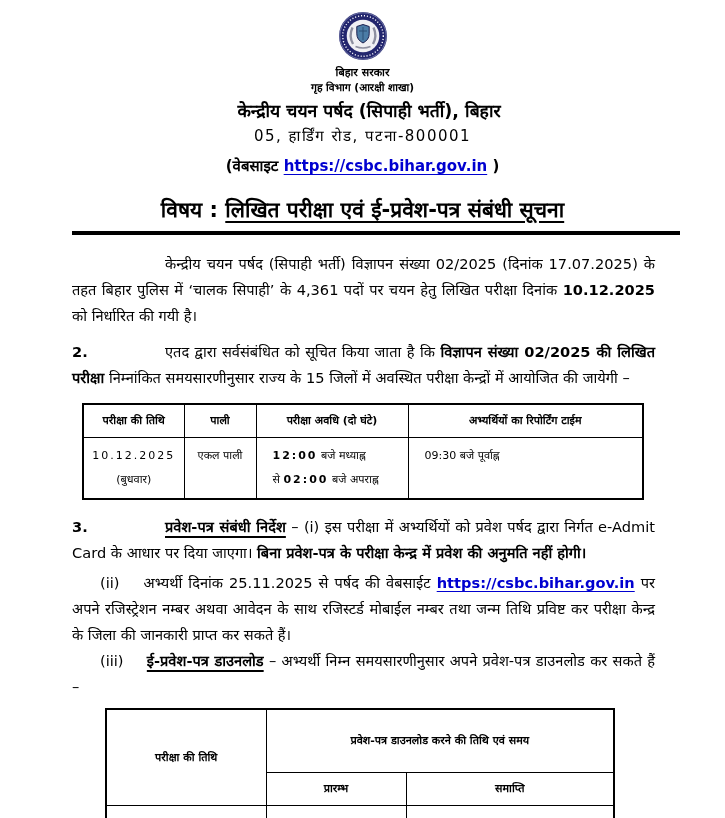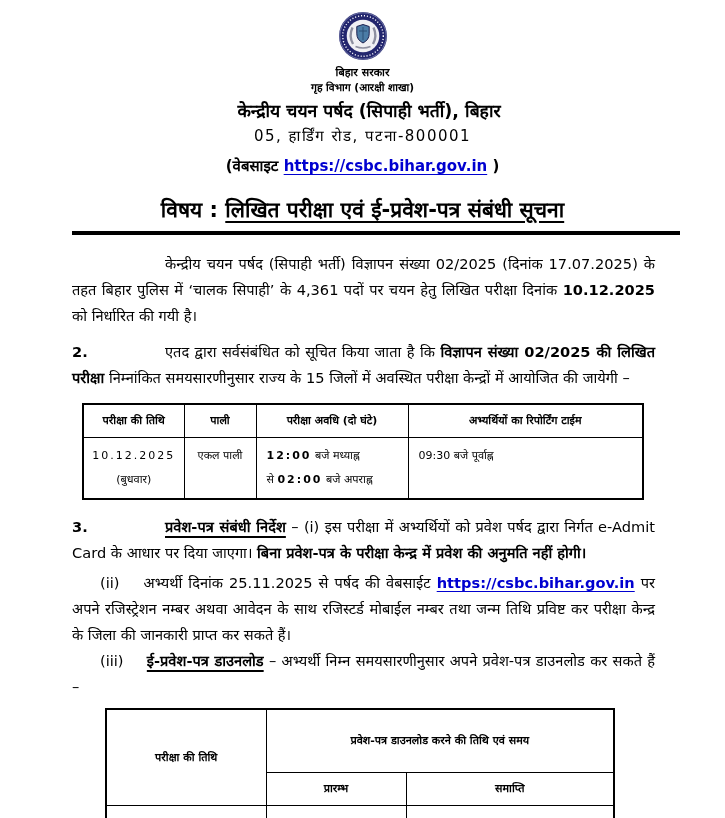--- a/index.html
+++ b/index.html
@@ -43,21 +43,21 @@
   .inline-link{color:var(--link-blue);font-weight:bold;text-decoration:underline;text-underline-offset:3px;cursor:pointer;}
   .pnum-inline{margin-right:18px;}
   
   table{border-collapse:collapse;table-layout:fixed;}
   .exam-table{width:560px;margin:12px 0 0 10px;border:2.5px solid #000;}
   .dl-table{width:508px;margin:8px 0 0 33px;border:2.5px solid #000;}
   th,td{border:1.6px solid #000;font-size:11px;padding:3px 6px;}
   th{font-weight:bold;text-align:center;line-height:22px;padding:5px 4px;}
   .exam-table td{vertical-align:top;line-height:24px;padding-top:6px;padding-bottom:6px;}
   .cell-center{text-align:center;}
-  .cell-left{text-align:left;padding-left:10px;}
+  .cell-left{text-align:left;padding-left:16px;}
   .num-sp{letter-spacing:2px;}
   .dl-table td{text-align:center;line-height:26px;}
   .dl-table .grp{padding:20px 4px;margin-left:21px;}
   .dl-table .datarow td{padding-top:7px;padding-bottom:7px;}
 </style>
 </head>
 <body>
 
 <div class="page">
 

